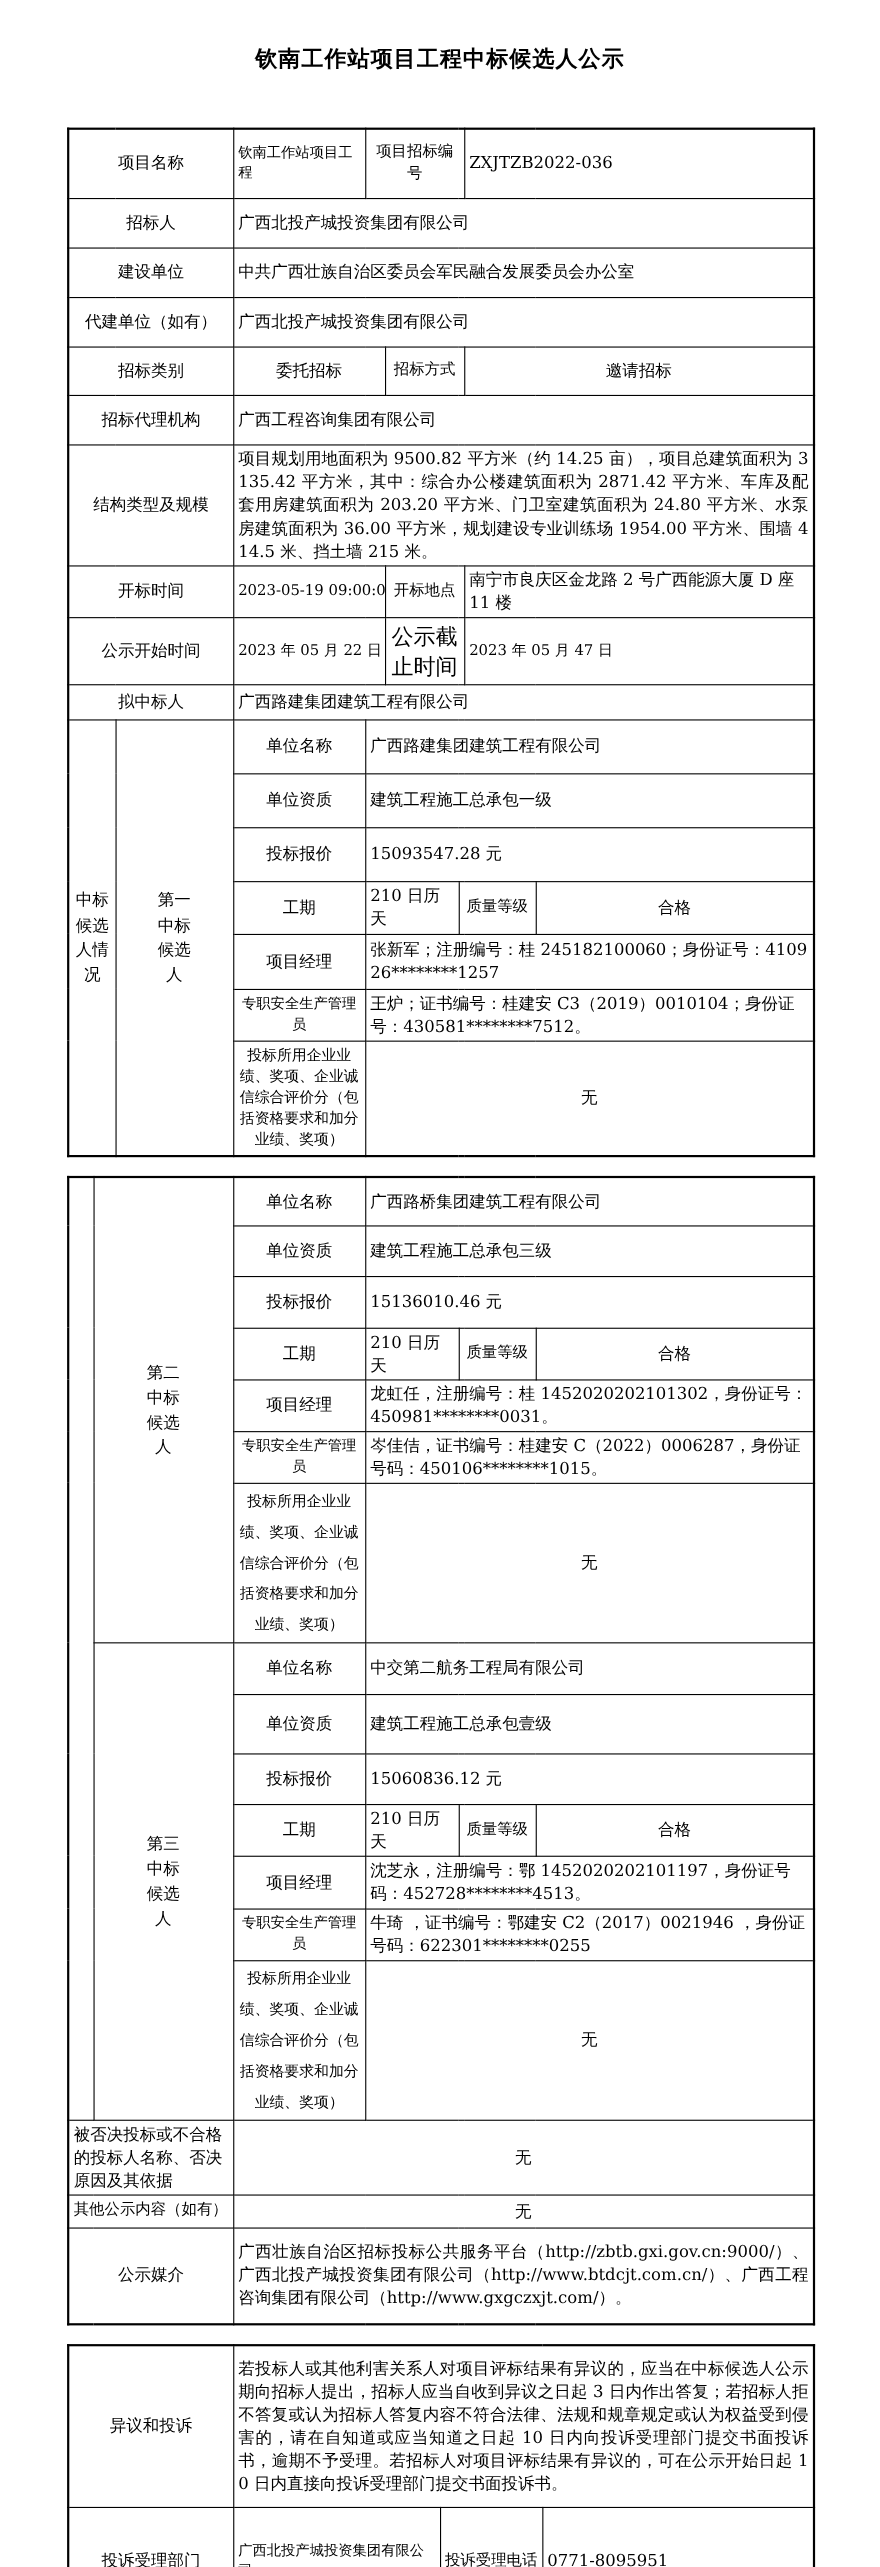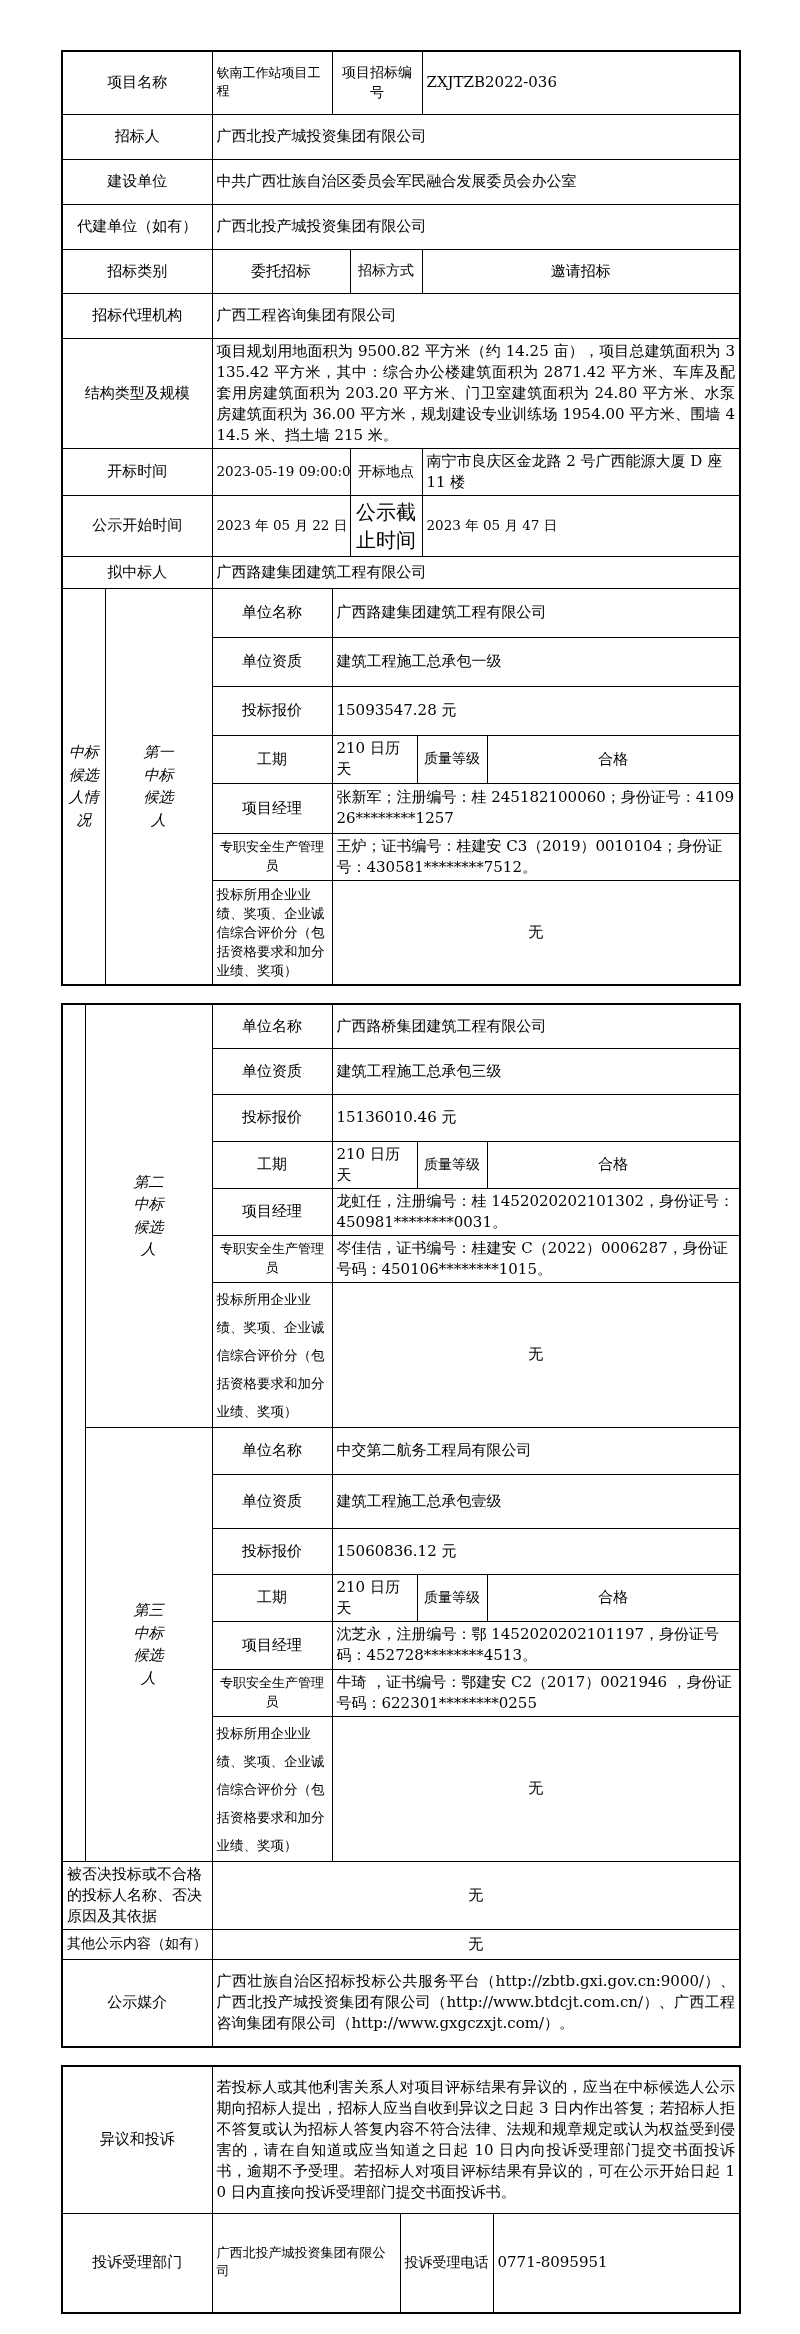--- a/index.html
+++ b/index.html
@@ -45,28 +45,29 @@
   .just22{ text-align: justify; line-height: 22px; }
   .lbl-left { text-align: left; padding: 2px 1px; line-height: 20px; }
   .fit13 { font-size: 13px; padding: 2px 1px; text-align: center; }
   .fit14 { font-size: 14px; padding: 2px 1px; text-align: center; white-space: nowrap; }
   .hdr14 { font-size: 14px; padding: 2px 0; text-align: center; margin-left: 36px; }
   .hdr-wrap { font-size: 20px; padding: 2px 0; text-align: center; line-height: 1.3; }
   .num   { font-size: 13.5px; white-space: nowrap; }
   .date-pad { padding-left: 14px; }
   .small13 { font-size: 13px; font-family: Liberation Mono, monospace; }
   .vcell { text-align: center; padding: 2px 0; }
-  .vcell .vspan { display: inline-block; width: 2em; text-align: center; line-height: 1.5; font-style: italic; }
-  .perf-lbl { font-size: 13.5px; text-align: left; padding: 2px 2px; line-height: 20px; }
+  .vcell .vspan { display: inline-block; width: 2em; text-align: center; line-height: 1.5; }
+  .perf-lbl { font-size: 13.5px; text-align: center; padding: 2px 2px; line-height: 20px; }
   .perf-lbl.tall { line-height: 28px; }
 </style>
 </head>
 <body>
 
 <div class="page">
+  <h1 class="title">钦南工作站项目工程中标候选人公示</h1>
 
   <div class="wrap">
 
     <table class="doc">
       <colgroup>
         <col style="width:43px">
           <col style="width:107px">
           <col style="width:120px">
           <col style="width:18px">
         <col style="width:67px">

